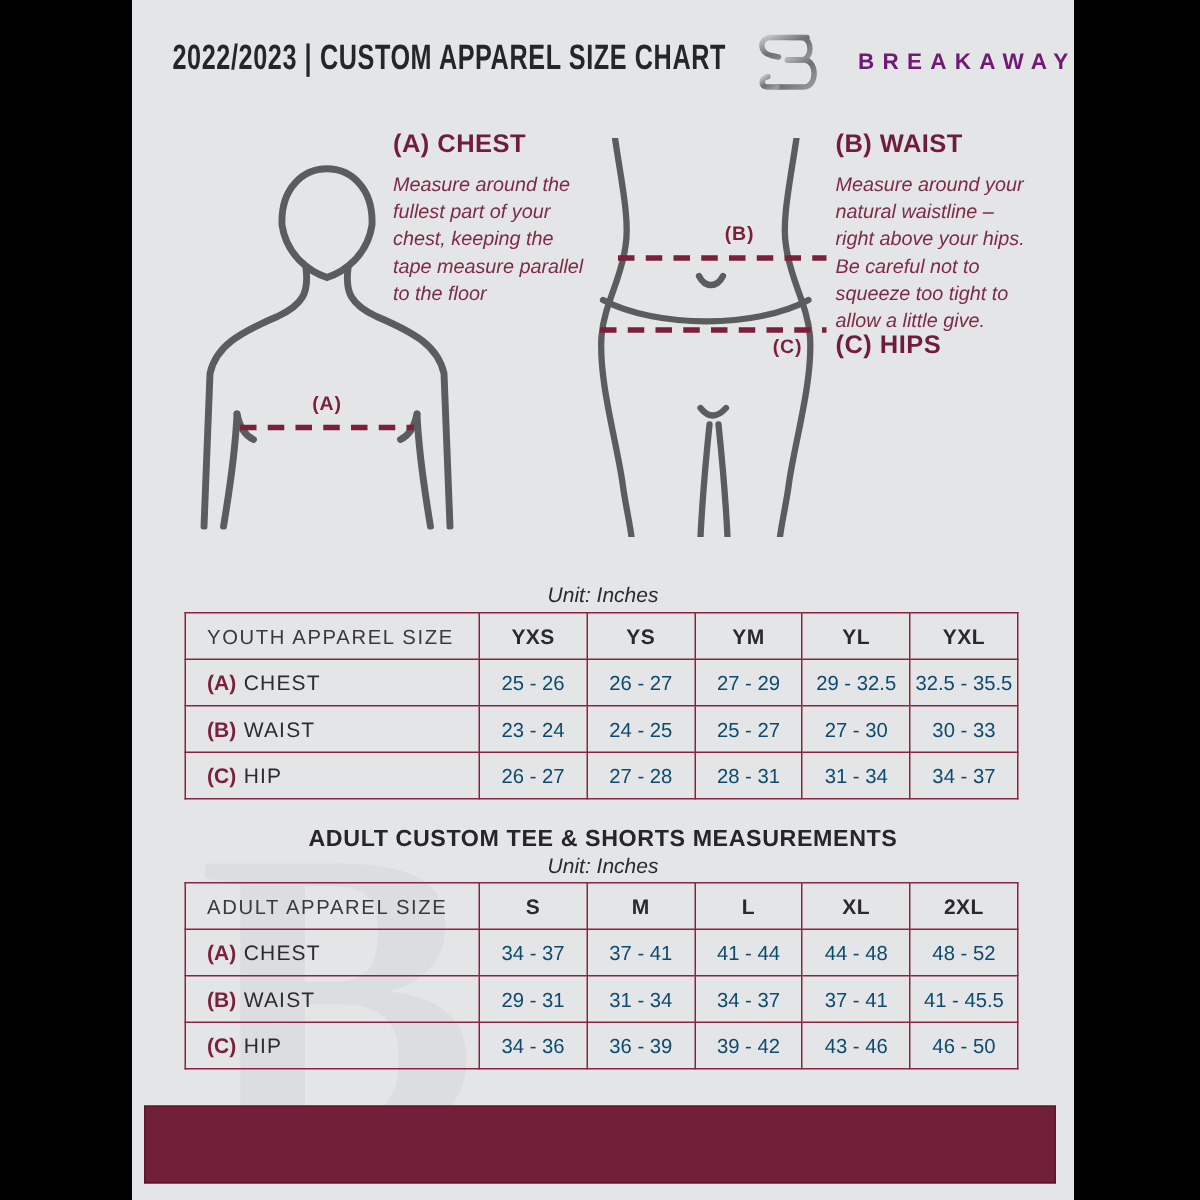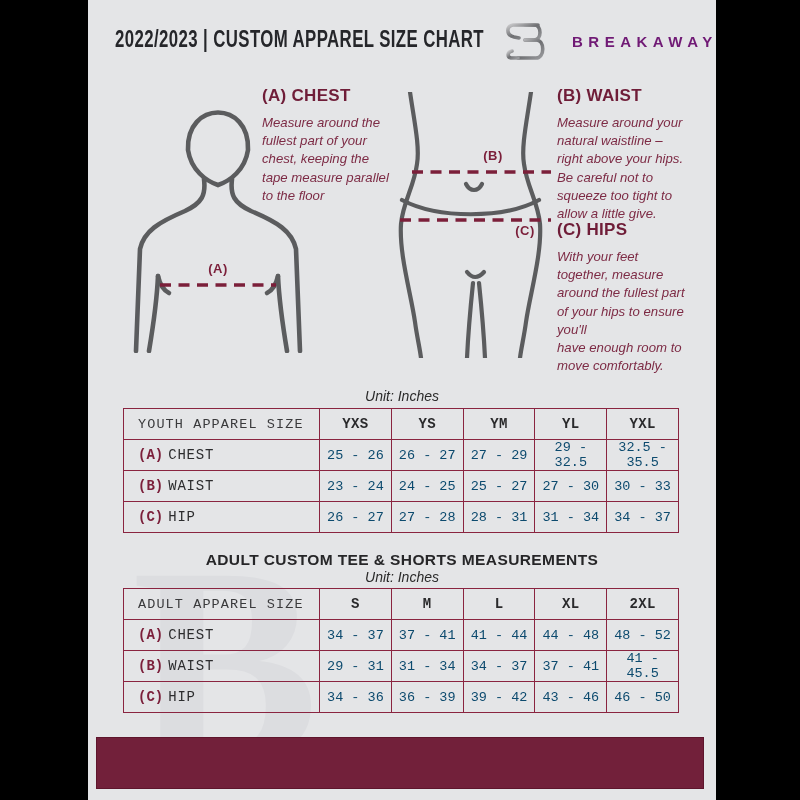--- a/index.html
+++ b/index.html
@@ -25,21 +25,21 @@
   .guide-desc{font-style:italic;font-size:13.2px;line-height:1.38;color:#7d2b45;white-space:pre-line;}
 
   
   .sec-title{position:absolute;left:0;width:628px;text-align:center;font-weight:700;
              font-size:15.5px;letter-spacing:.4px;color:#262628;z-index:1;}
   .sec-unit{position:absolute;left:0;width:628px;text-align:center;font-style:italic;
             font-size:14px;color:#2b2b2b;z-index:1;}
 
   
   table.size{position:absolute;left:35px;width:556px;border-collapse:collapse;
-             table-layout:fixed;z-index:1;background:transparent;font-family:Liberation Mono, monospace;}
+             table-layout:fixed;z-index:1;background:transparent;}
   table.size th,table.size td{border:1.6px solid #8a2440;height:30px;padding:0;
              font-size:13.5px;color:#0c4a6e;text-align:center;}
   table.size th{font-weight:700;font-size:14px;letter-spacing:.3px;color:#2a2a2c;}
   table.size .label-col{width:181px;text-align:left;padding-left:14px;}
   table.size th.label-col{font-weight:400;font-size:13.5px;letter-spacing:1.1px;color:#3a3a3c;}
   table.size td.label-col{font-size:14px;letter-spacing:.8px;color:#2c2c2e;}
   td .pfx{font-weight:700;color:#7b1f3a;margin-right:5px;letter-spacing:0;}
 
   .watermark{position:absolute;left:44px;top:560px;font-family:"Liberation Serif",serif;
              font-weight:700;font-size:280px;line-height:.75;color:#dcdde0;z-index:0;
@@ -120,27 +120,20 @@
     <div class="guide-title">(B) WAIST</div>
     <div class="guide-desc">Measure around your
 natural waistline –
 right above your hips.
 Be careful not to
 squeeze too tight to
 allow a little give.</div>
   </div>
   <div class="guide-block" style="left:469px;top:220px;">
     <div class="guide-title">(C) HIPS</div>
-    <div class="guide-desc">With your feet
-together, measure
-around the fullest part
-of your hips to ensure
-you'll
-have enough room to
-move comfortably.</div>
   </div>
 
   <div class="sec-unit" style="top:388px;">Unit: Inches</div>
   <table class="size" style="top:408px;">
       <thead>
         <tr>
           <th class="label-col">YOUTH APPAREL SIZE</th>
           <th>YXS</th>
           <th>YS</th>
           <th>YM</th>

